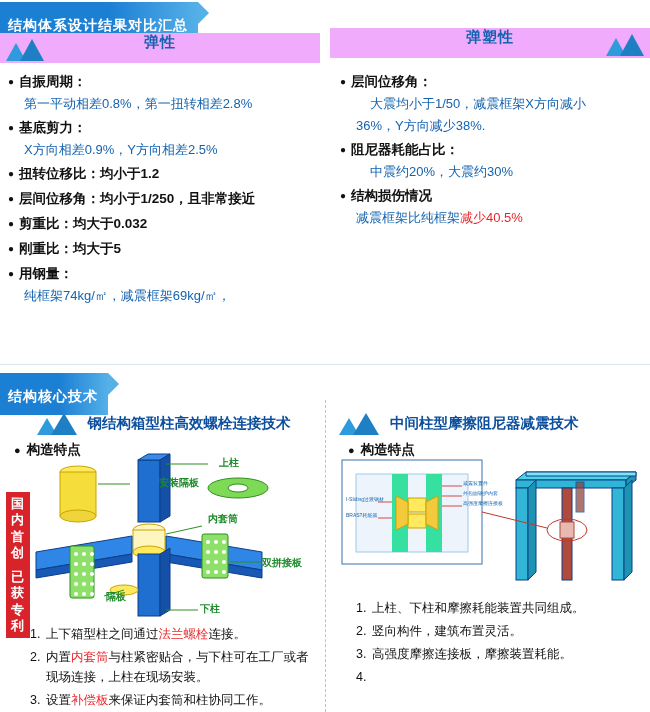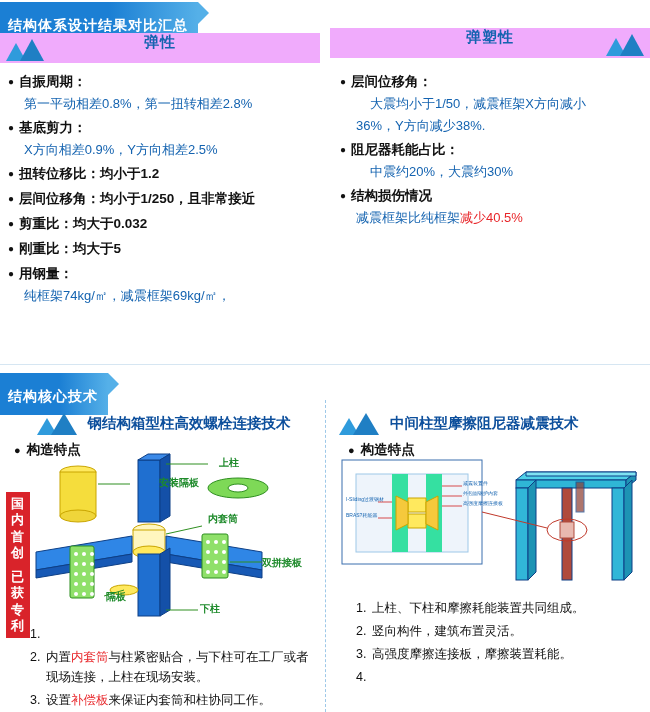--- a/index.html
+++ b/index.html
@@ -393,20 +393,21 @@
   <span class="lbl" style="left:118px;top:26px;margin-left:15px;">安装隔板</span>
   <span class="lbl" style="left:182px;top:62px;">内套筒</span>
   <span class="lbl" style="left:236px;top:106px;">双拼接板</span>
   <span class="lbl" style="left:44px;top:140px;padding-left:36px;">隔板</span>
   <span class="lbl" style="left:174px;top:152px;">下柱</span>
 </div>
 
 <div class="numlist" id="list-left">
   <div class="li">
     <span class="n">1.</span>
+    <span><span>上下箱型柱之间通过</span><span class="red">法兰螺栓</span><span>连接。</span></span>
   </div>
   <div class="li">
     <span class="n">2.</span>
     <span><span>内置</span><span class="red">内套筒</span><span>与柱紧密贴合，与下柱可在工厂或者现场连接，上柱在现场安装。</span></span>
   </div>
   <div class="li">
     <span class="n">3.</span>
     <span><span>设置</span><span class="red">补偿板</span><span>来保证内套筒和柱协同工作。</span></span>
   </div>
 </div>

